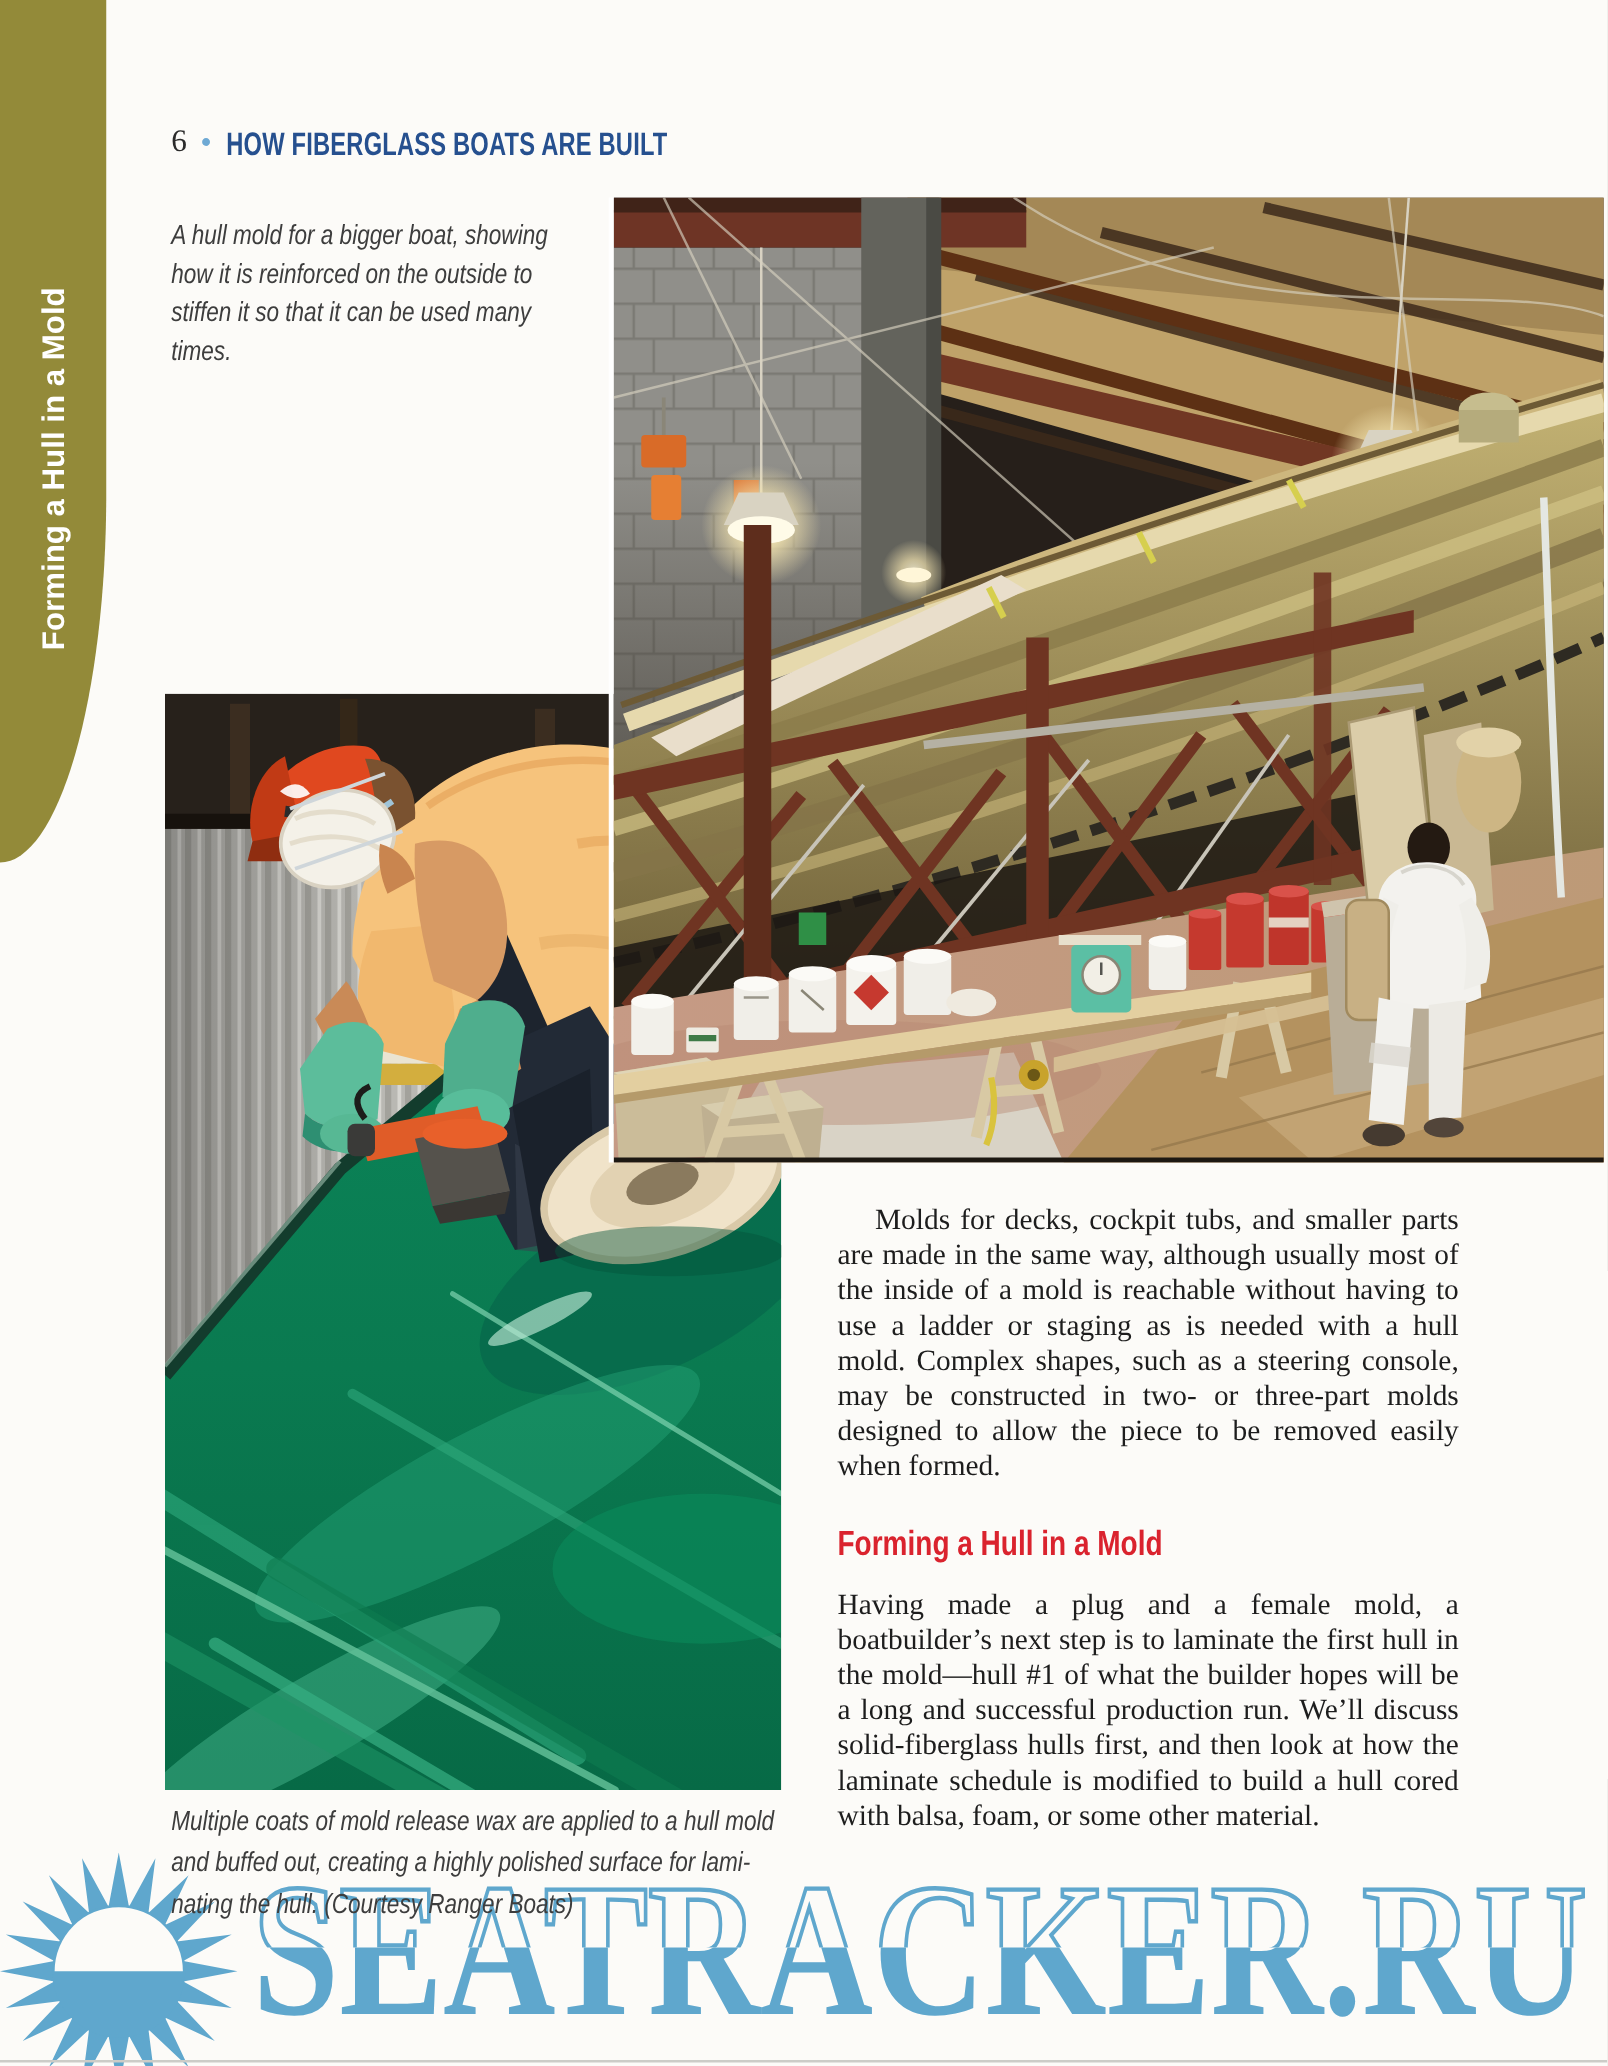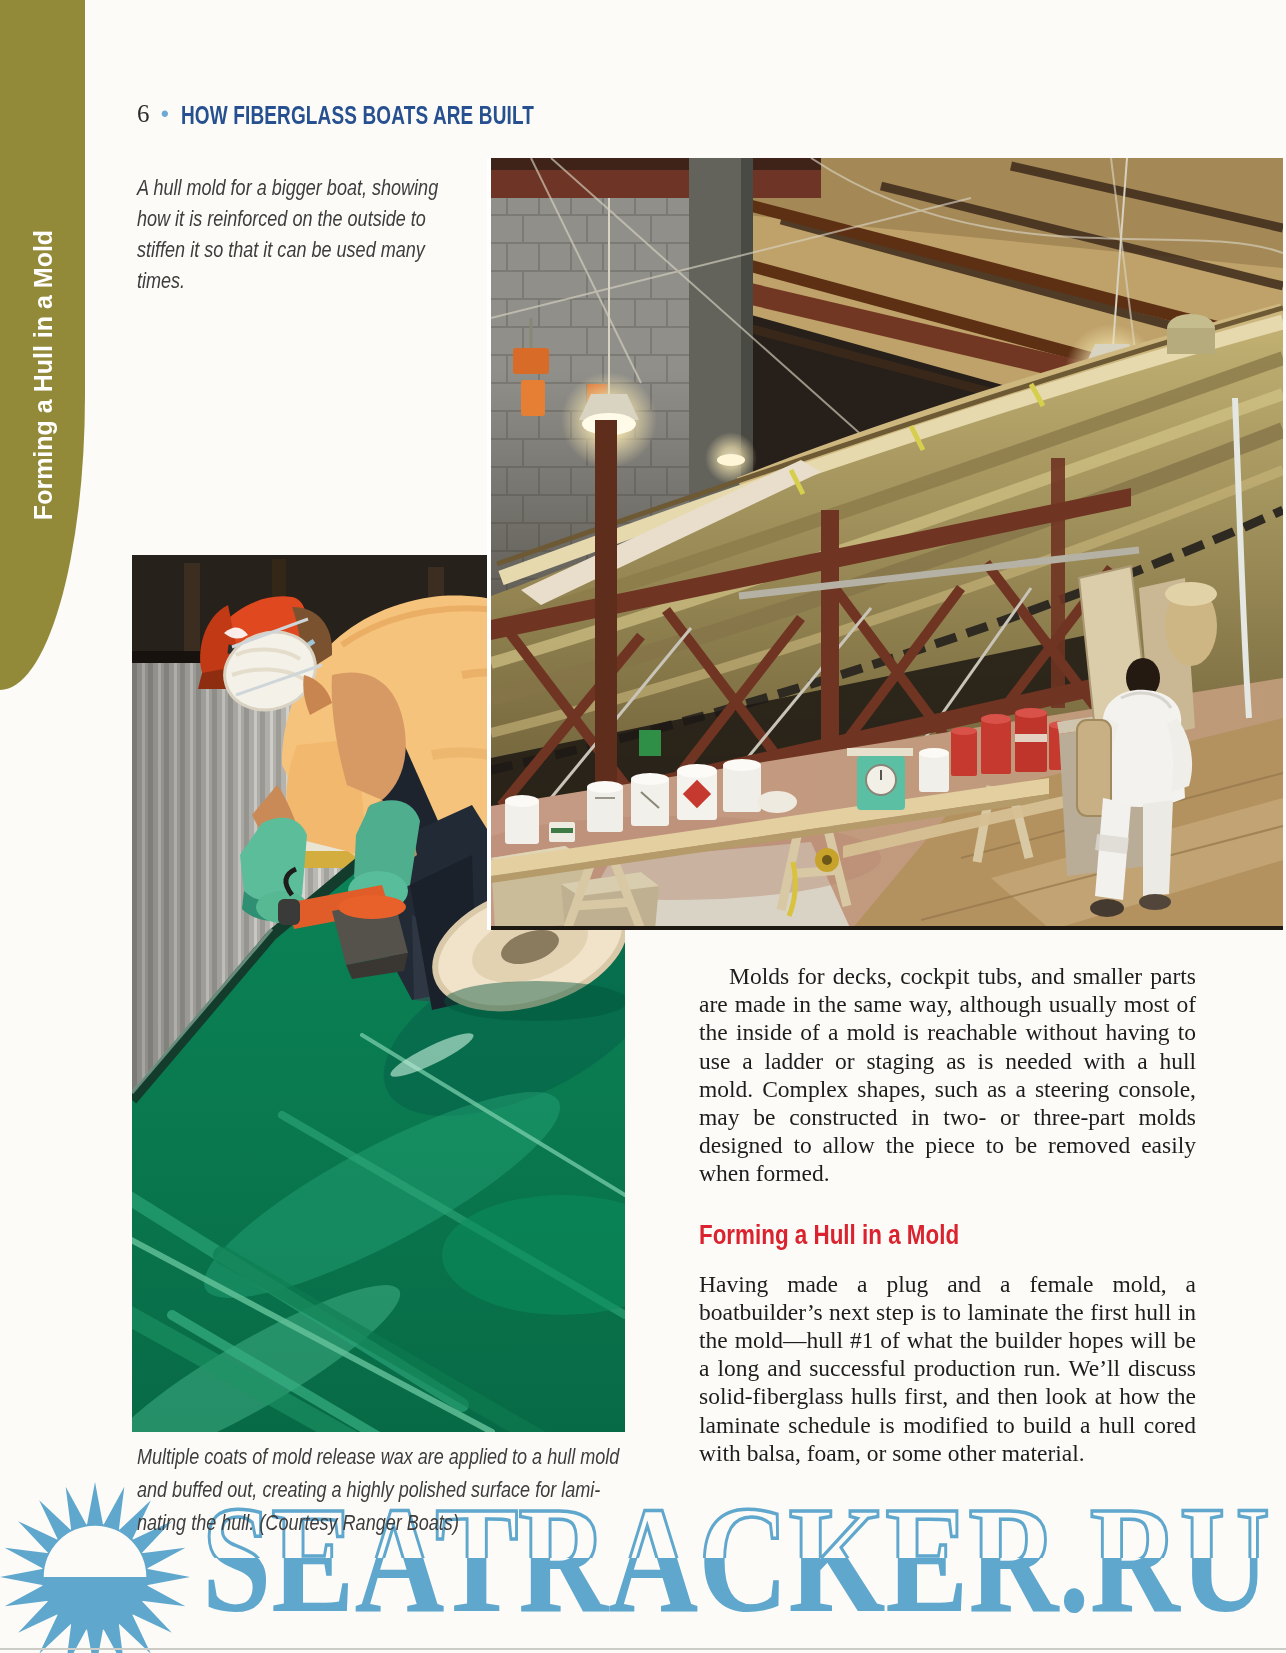--- a/index.html
+++ b/index.html
@@ -38,21 +38,21 @@
   #top-caption{ left:137px; top:172px; z-index:4;}
   #bottom-caption{ left:137px; top:1440px; line-height:33px; z-index:4;}
 
   
   #factory-photo{ left:487px; top:158px; width:796px; height:772px; z-index:2;
     border-left:4px solid #ffffff; box-sizing:border-box;}
   #buffing-photo{ left:132px; top:555px; width:493px; height:877px; z-index:1;}
   #factory-photo svg, #buffing-photo svg{ display:block; width:100%; height:100%;}
 
   
-  #body-column{ left:699px; top:962px; width:497px; z-index:4;
+  #body-column{ left:670px; top:962px; width:497px; z-index:4;
     font-family:"Liberation Serif",serif; font-size:23.5px; line-height:28.2px;
     color:#1d1d1d; text-align:justify;}
   #body-paragraph-1{ margin:0; text-indent:30px;}
   #section-heading{
     margin:32px 0 20px 0; font-family:"Liberation Sans",sans-serif;
     font-size:28px; line-height:30px; font-weight:bold; color:#da232e;
     transform:scaleX(0.8); transform-origin:left top; white-space:nowrap;}
   #body-paragraph-2{ margin:0;}
 
   

